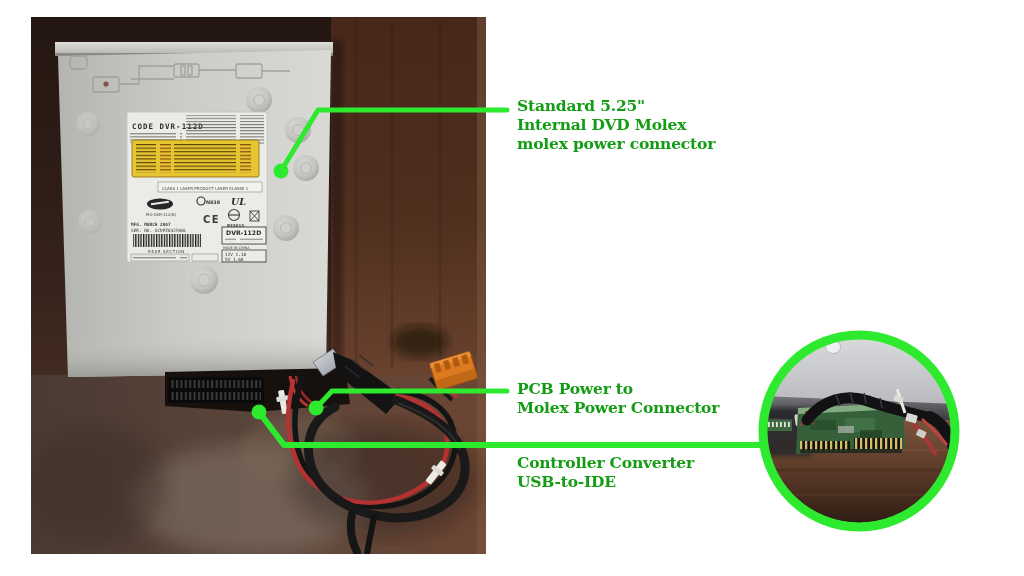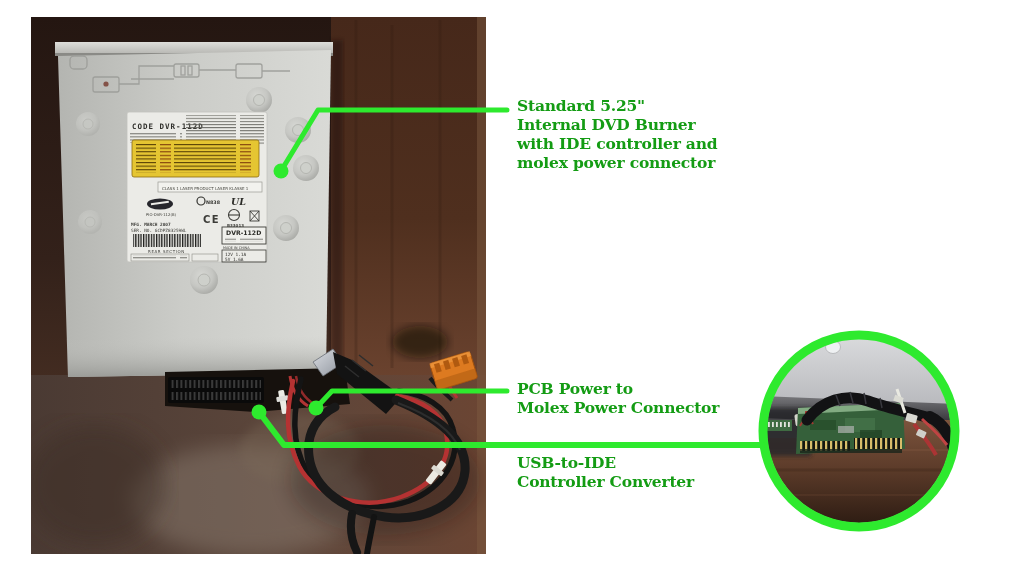--- a/index.html
+++ b/index.html
@@ -318,25 +318,24 @@
   </g>
   <g fill="#2eea2e">
     <circle cx="281" cy="171" r="7.5"></circle>
     <circle cx="316" cy="408" r="7.5"></circle>
     <circle cx="259" cy="412" r="7.5"></circle>
   </g>
 </svg>
 
   <div class="callout" style="left:517px;top:96px">
     <div>Standard 5.25"</div>
-    <div>Internal DVD Burner</div>
-    <div>with IDE controller and</div>
+    <div>Internal DVD Molex</div>
     <div>molex power connector</div>
   </div>
   <div class="callout" style="left:517px;top:379px">
     <div>PCB Power to</div>
     <div>Molex Power Connector</div>
   </div>
   <div class="callout" style="left:517px;top:453px">
+    <div>Controller Converter</div>
     <div>USB-to-IDE</div>
-    <div>Controller Converter</div>
   </div>
 </div>
 
 </body></html>

